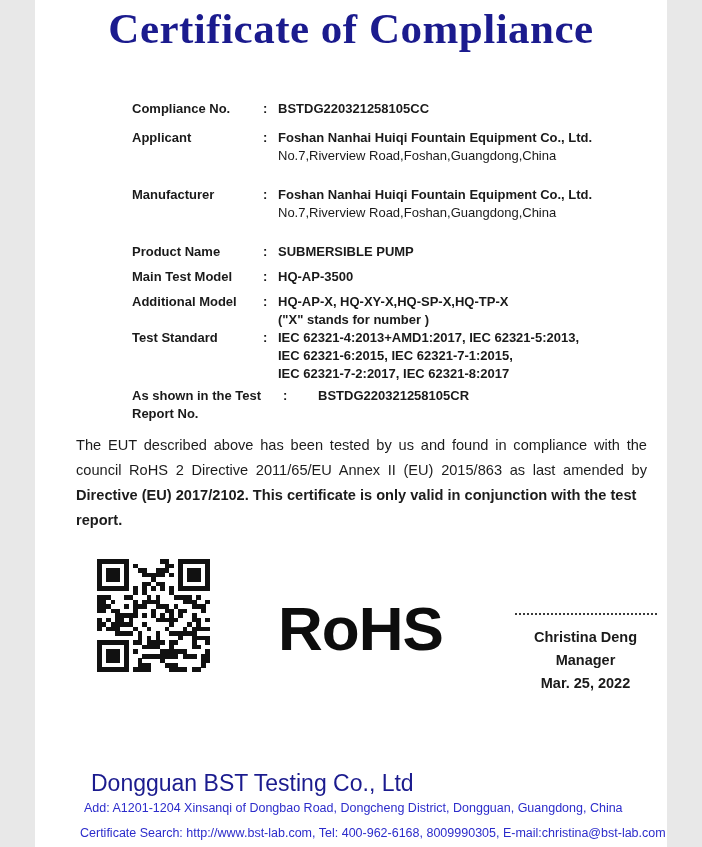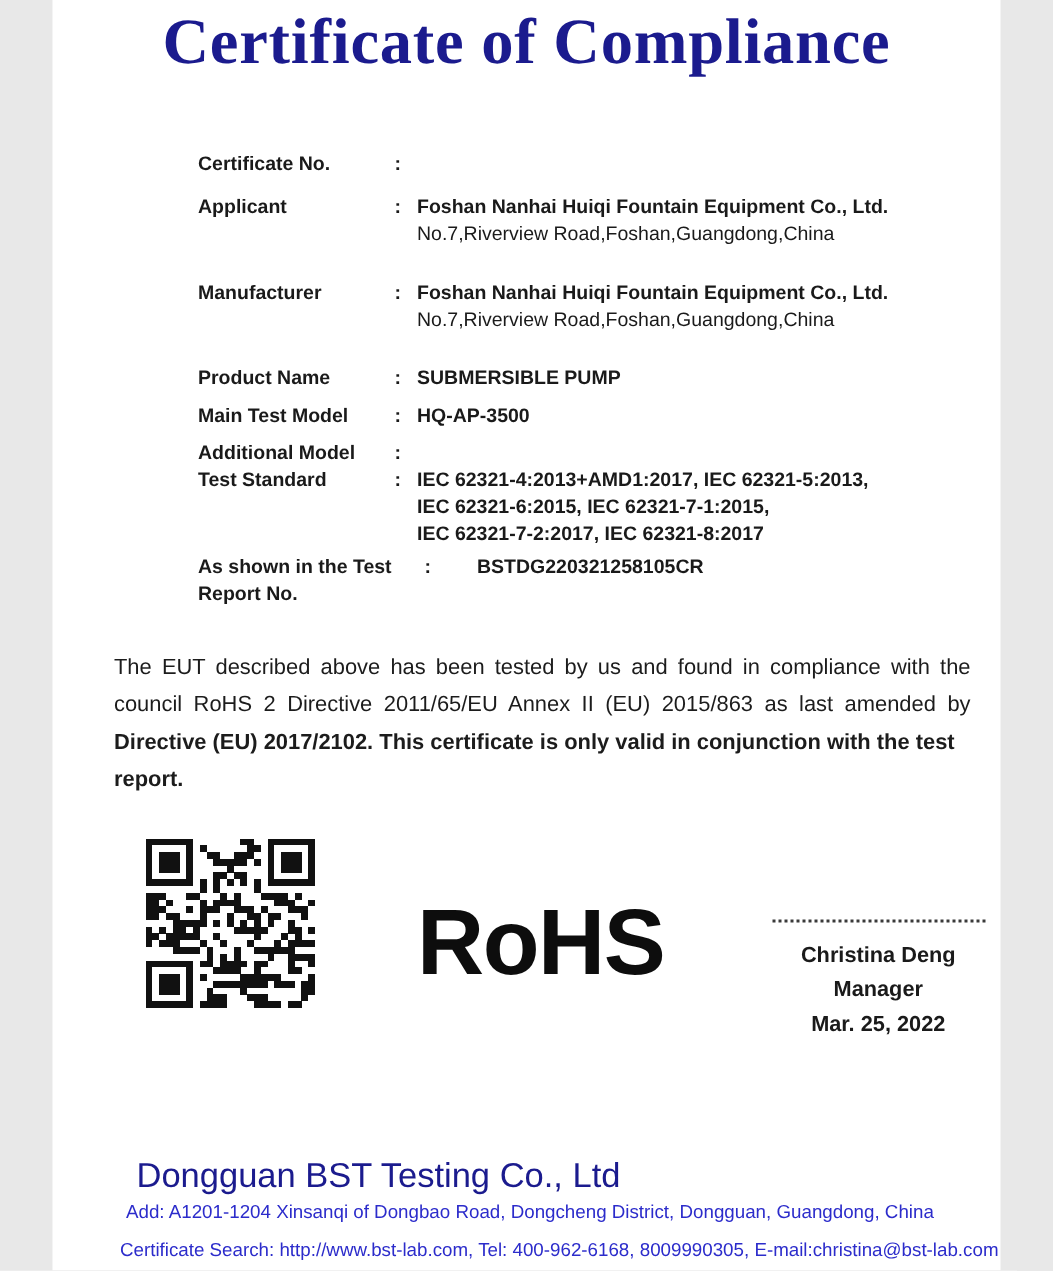--- a/index.html
+++ b/index.html
@@ -74,22 +74,25 @@
 </head>
 <body>
 
 <div class="page">
 
   <div class="title">Certificate of Compliance</div>
 
   <div class="fields">
 
     <div class="frow mt8">
-      <div class="flabel">Certificate No.</div>
-      <div class="fcolon">:</div>
+      <div class="flabel">Compliance No.</div>
+      <div class="fcolon">:</div>
+      <div class="fvals">
+        <div class="fval">BSTDG220321258105CC</div>
+      </div>
     </div>
 
     <div class="frow mt11">
       <div class="flabel">Applicant</div>
       <div class="fcolon">:</div>
       <div class="fvals">
         <div class="fval">Foshan Nanhai Huiqi Fountain Equipment Co., Ltd.</div>
         <div class="fval reg">No.7,Riverview Road,Foshan,Guangdong,China</div>
       </div>
     </div>
@@ -115,20 +118,24 @@
       <div class="flabel">Main Test Model</div>
       <div class="fcolon">:</div>
       <div class="fvals">
         <div class="fval">HQ-AP-3500</div>
       </div>
     </div>
 
     <div class="frow mt7">
       <div class="flabel">Additional Model</div>
       <div class="fcolon">:</div>
+      <div class="fvals">
+        <div class="fval">HQ-AP-X, HQ-XY-X,HQ-SP-X,HQ-TP-X</div>
+        <div class="fval">("X" stands for number )</div>
+      </div>
     </div>
 
     <div class="frow mt0">
       <div class="flabel">Test Standard</div>
       <div class="fcolon">:</div>
       <div class="fvals">
         <div class="fval">IEC 62321-4:2013+AMD1:2017, IEC 62321-5:2013,</div>
         <div class="fval">IEC 62321-6:2015, IEC 62321-7-1:2015,</div>
         <div class="fval">IEC 62321-7-2:2017, IEC 62321-8:2017</div>
       </div>

